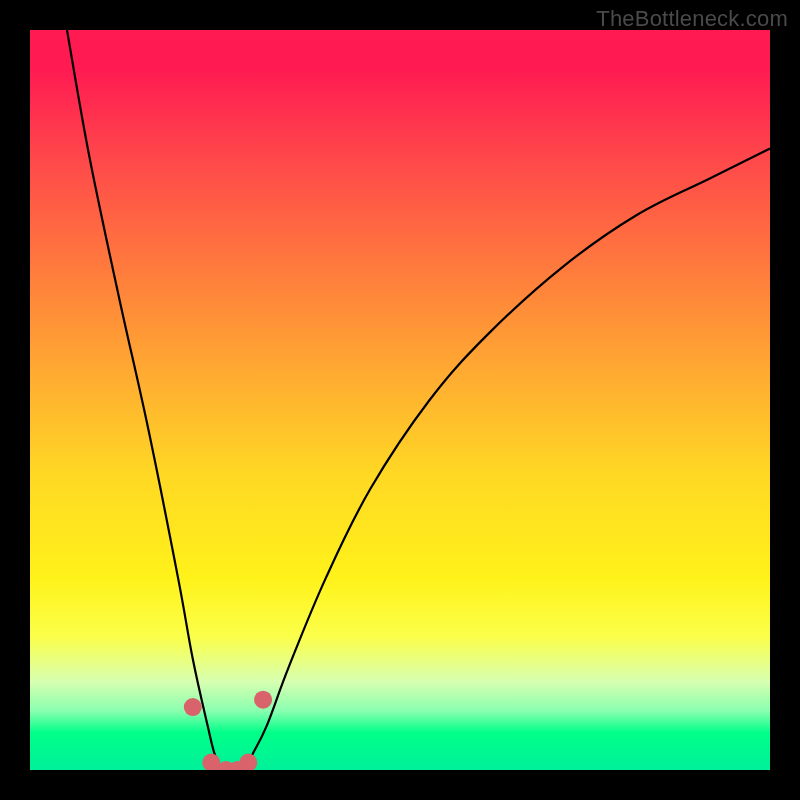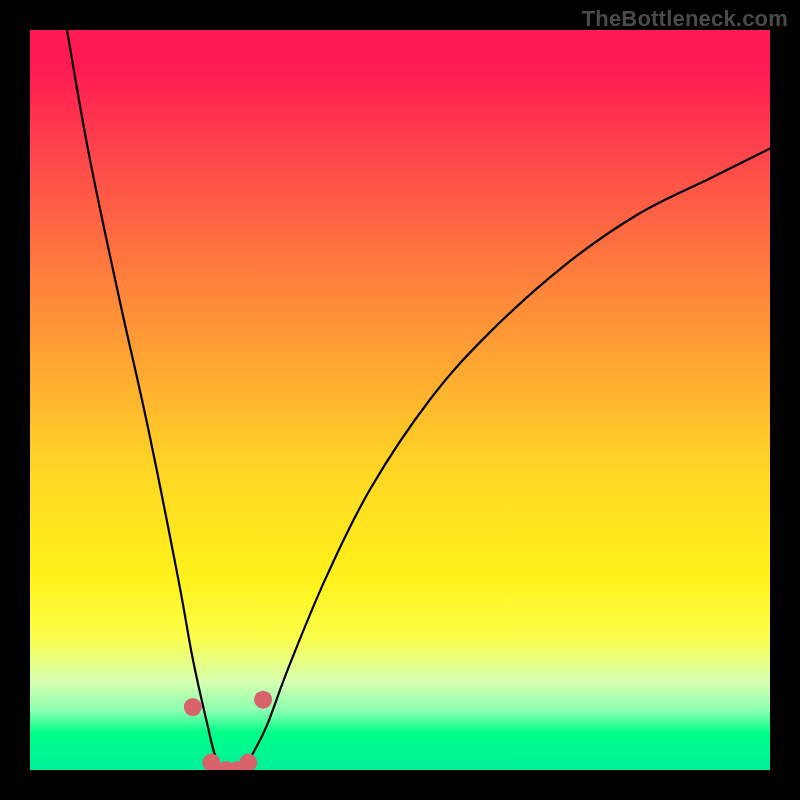--- a/index.html
+++ b/index.html
@@ -31,21 +31,21 @@
       #00ff88 95%,
       #00f09a 100%
     );
   }
   .watermark {
     position: absolute;
     top: 6px;
     right: 12px;
     color: #4a4a4a;
     font-size: 22px;
-    font-weight: 700;
+    font-weight: 400;
     letter-spacing: 0.2px;
   }
   svg.curve {
     position: absolute;
     left: 0;
     top: 0;
     width: 740px;
     height: 740px;
   }
   .dot {

